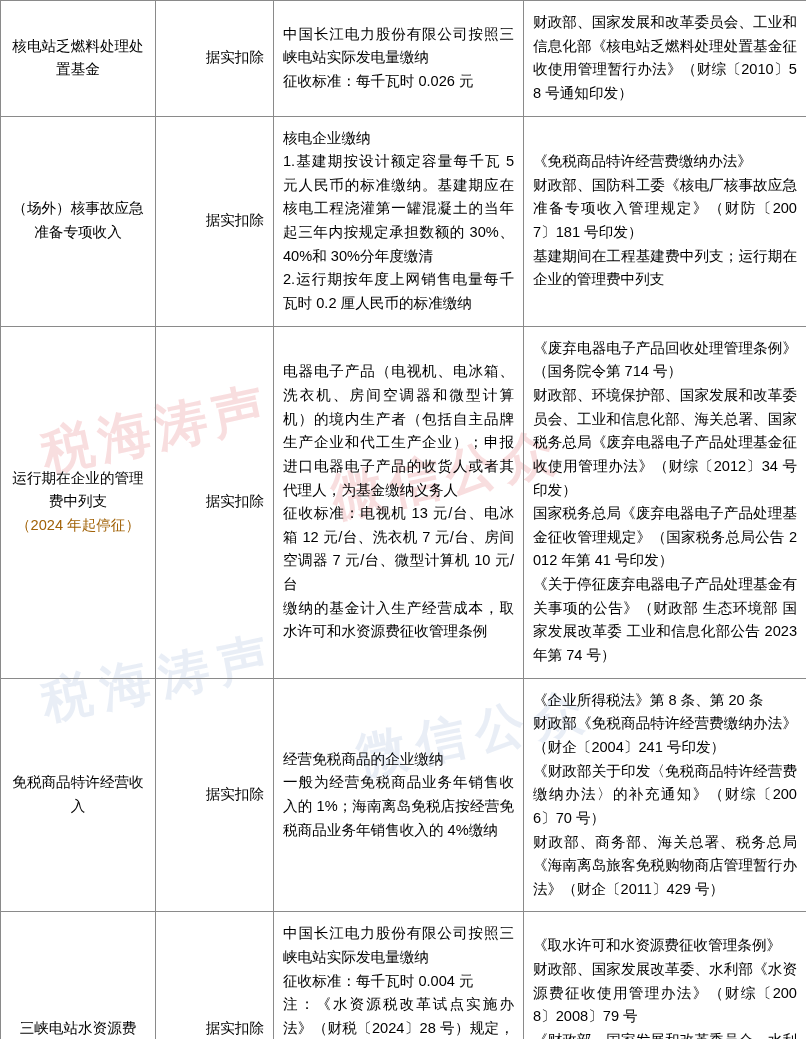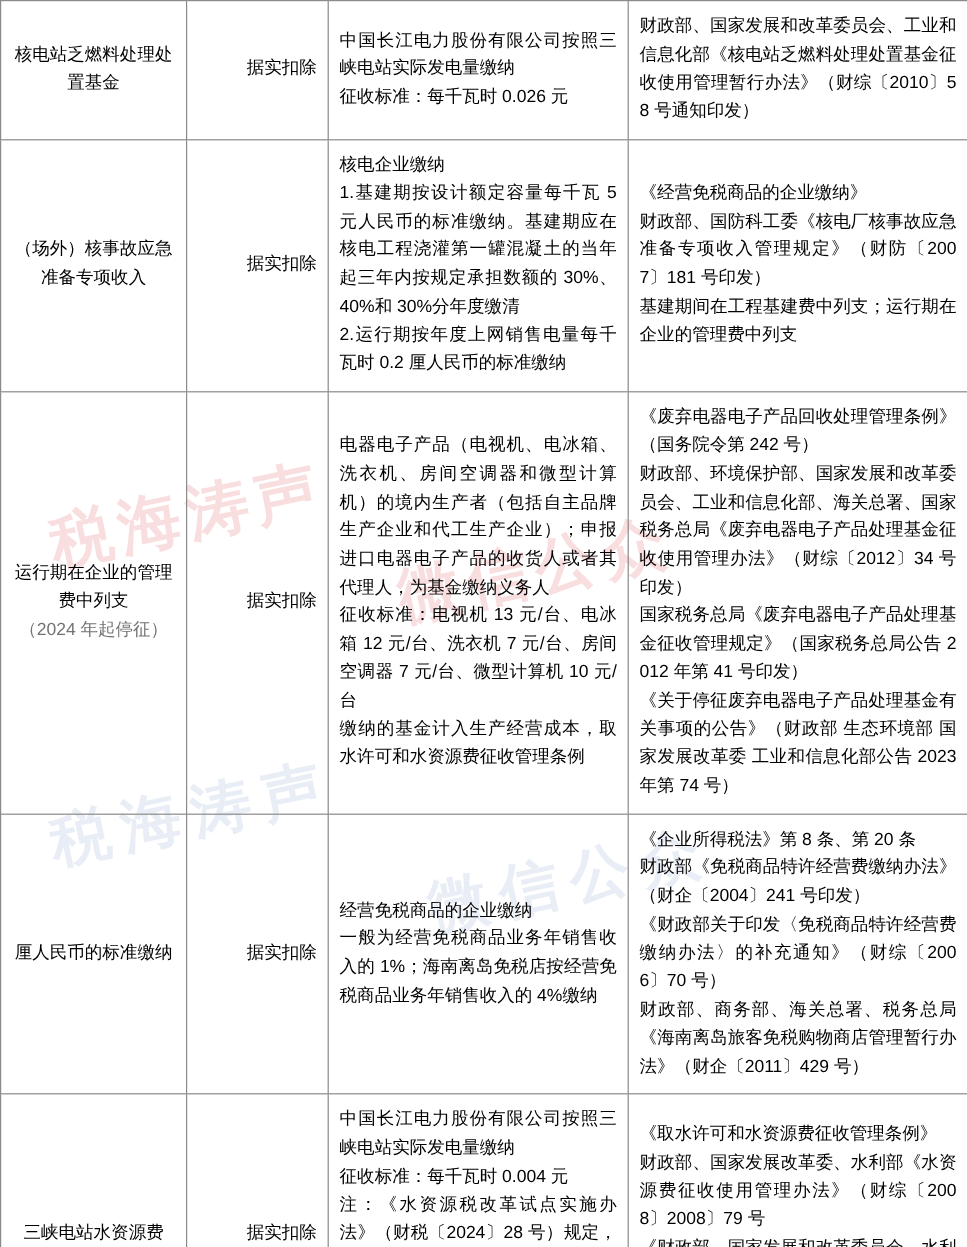--- a/index.html
+++ b/index.html
@@ -79,21 +79,21 @@
     text-align: right;
   }
   td.col-desc, td.col-basis {
     vertical-align: top;
     text-align: justify;
     text-justify: inter-ideograph;
   }
   .name-line { display: block; }
   .stopped {
     display: block;
-    color: #737373;
+    color: #a16207;
   }
   .p { margin: 0; }
   .p + .p { margin-top: 0; }
 </style>
 </head>
 <body>
 
 <div class="page">
 
   <div class="wm-layer">
@@ -130,48 +130,48 @@
         <td class="col-name">
           <span class="name-line">（场外）核事故应急准备专项收入</span>
         </td>
         <td class="col-mode">据实扣除</td>
         <td class="col-desc">
           <p class="p">核电企业缴纳</p>
           <p class="p">1.基建期按设计额定容量每千瓦 5 元人民币的标准缴纳。基建期应在核电工程浇灌第一罐混凝土的当年起三年内按规定承担数额的 30%、40%和 30%分年度缴清</p>
           <p class="p">2.运行期按年度上网销售电量每千瓦时 0.2 厘人民币的标准缴纳</p>
         </td>
         <td class="col-basis">
-          <p class="p">《经营免税商品的企业缴纳》</p>
+          <p class="p">《免税商品特许经营费缴纳办法》</p>
           <p class="p">财政部、国防科工委《核电厂核事故应急准备专项收入管理规定》（财防〔2007〕181 号印发）</p>
           <p class="p">基建期间在工程基建费中列支；运行期在企业的管理费中列支</p>
         </td>
       </tr>
 
       <tr>
         <td class="col-name">
           <span class="name-line">运行期在企业的管理费中列支</span>
           <span class="stopped">（2024 年起停征）</span>
         </td>
         <td class="col-mode">据实扣除</td>
         <td class="col-desc">
           <p class="p">电器电子产品（电视机、电冰箱、洗衣机、房间空调器和微型计算机）的境内生产者（包括自主品牌生产企业和代工生产企业）；申报进口电器电子产品的收货人或者其代理人，为基金缴纳义务人</p>
           <p class="p">征收标准：电视机 13 元/台、电冰箱 12 元/台、洗衣机 7 元/台、房间空调器 7 元/台、微型计算机 10 元/台</p>
           <p class="p">缴纳的基金计入生产经营成本，取水许可和水资源费征收管理条例</p>
         </td>
         <td class="col-basis">
-          <p class="p">《废弃电器电子产品回收处理管理条例》（国务院令第 242 号）</p>
+          <p class="p">《废弃电器电子产品回收处理管理条例》（国务院令第 714 号）</p>
           <p class="p">财政部、环境保护部、国家发展和改革委员会、工业和信息化部、海关总署、国家税务总局《废弃电器电子产品处理基金征收使用管理办法》（财综〔2012〕34 号印发）</p>
           <p class="p">国家税务总局《废弃电器电子产品处理基金征收管理规定》（国家税务总局公告 2012 年第 41 号印发）</p>
           <p class="p">《关于停征废弃电器电子产品处理基金有关事项的公告》（财政部 生态环境部 国家发展改革委 工业和信息化部公告 2023 年第 74 号）</p>
         </td>
       </tr>
 
       <tr>
         <td class="col-name">
-          <span class="name-line">厘人民币的标准缴纳</span>
+          <span class="name-line">免税商品特许经营收入</span>
         </td>
         <td class="col-mode">据实扣除</td>
         <td class="col-desc">
           <p class="p">经营免税商品的企业缴纳</p>
           <p class="p">一般为经营免税商品业务年销售收入的 1%；海南离岛免税店按经营免税商品业务年销售收入的 4%缴纳</p>
         </td>
         <td class="col-basis">
           <p class="p">《企业所得税法》第 8 条、第 20 条</p>
           <p class="p">财政部《免税商品特许经营费缴纳办法》（财企〔2004〕241 号印发）</p>
           <p class="p">《财政部关于印发〈免税商品特许经营费缴纳办法〉的补充通知》（财综〔2006〕70 号）</p>

